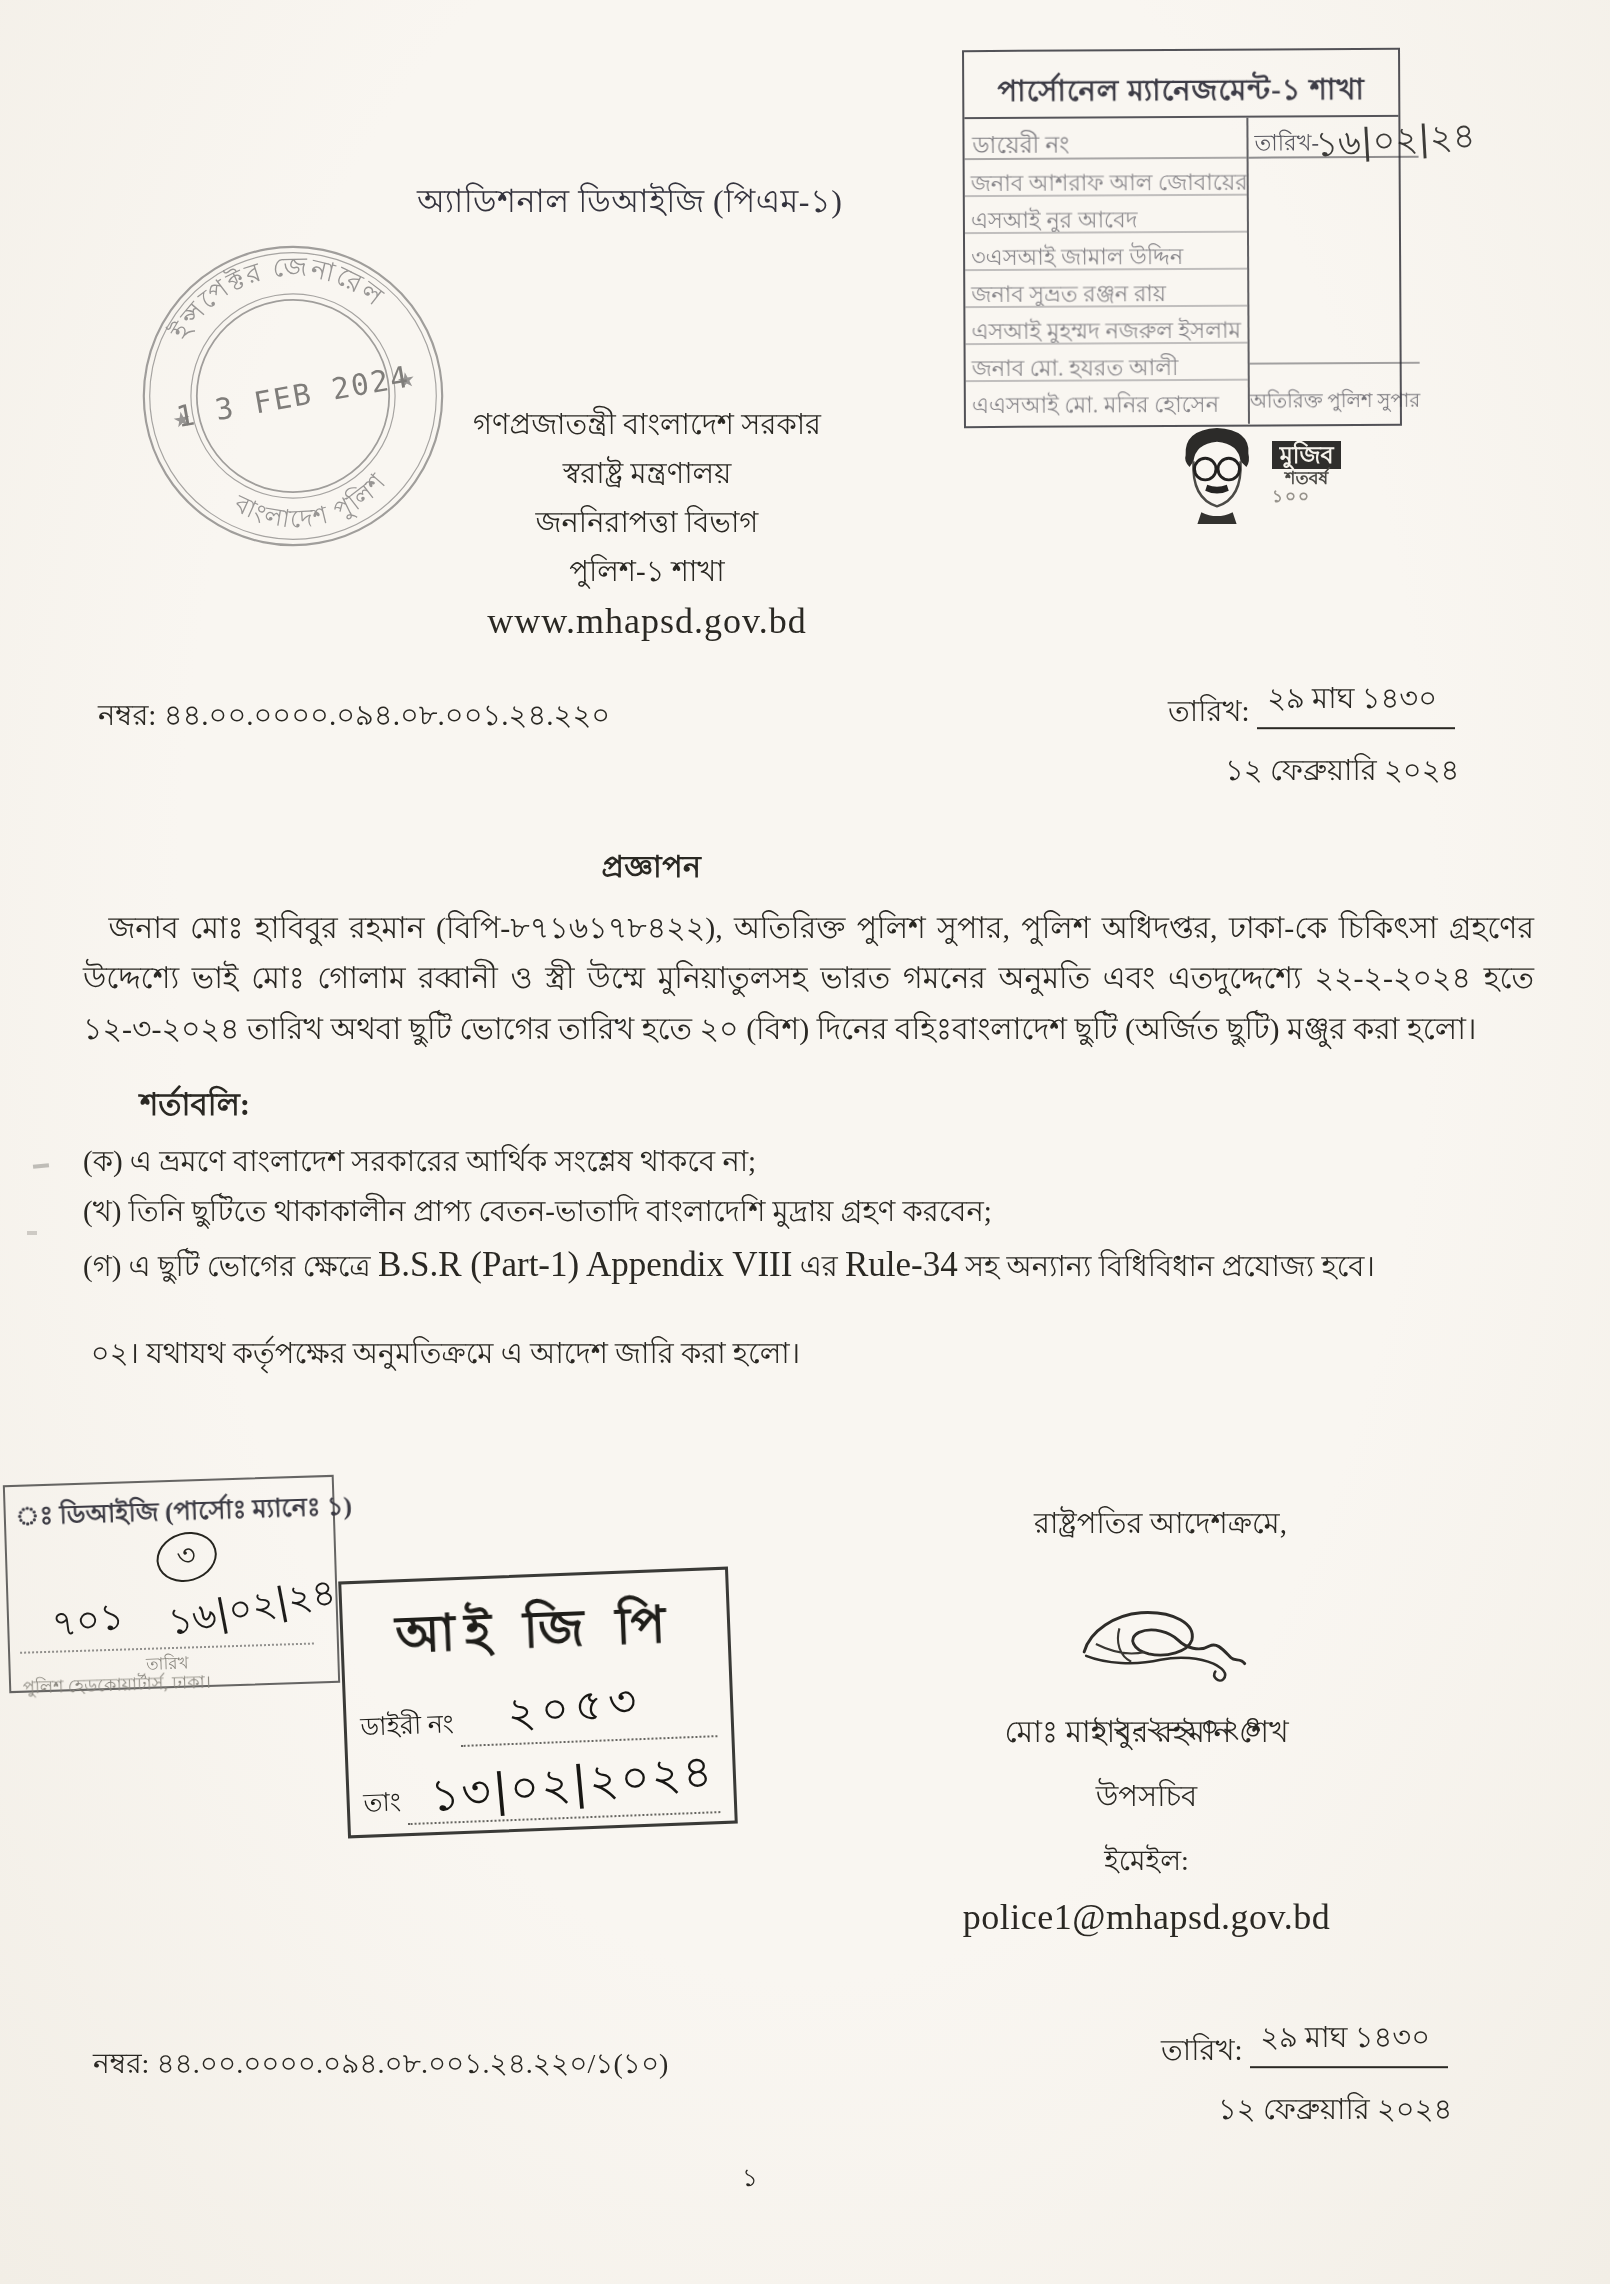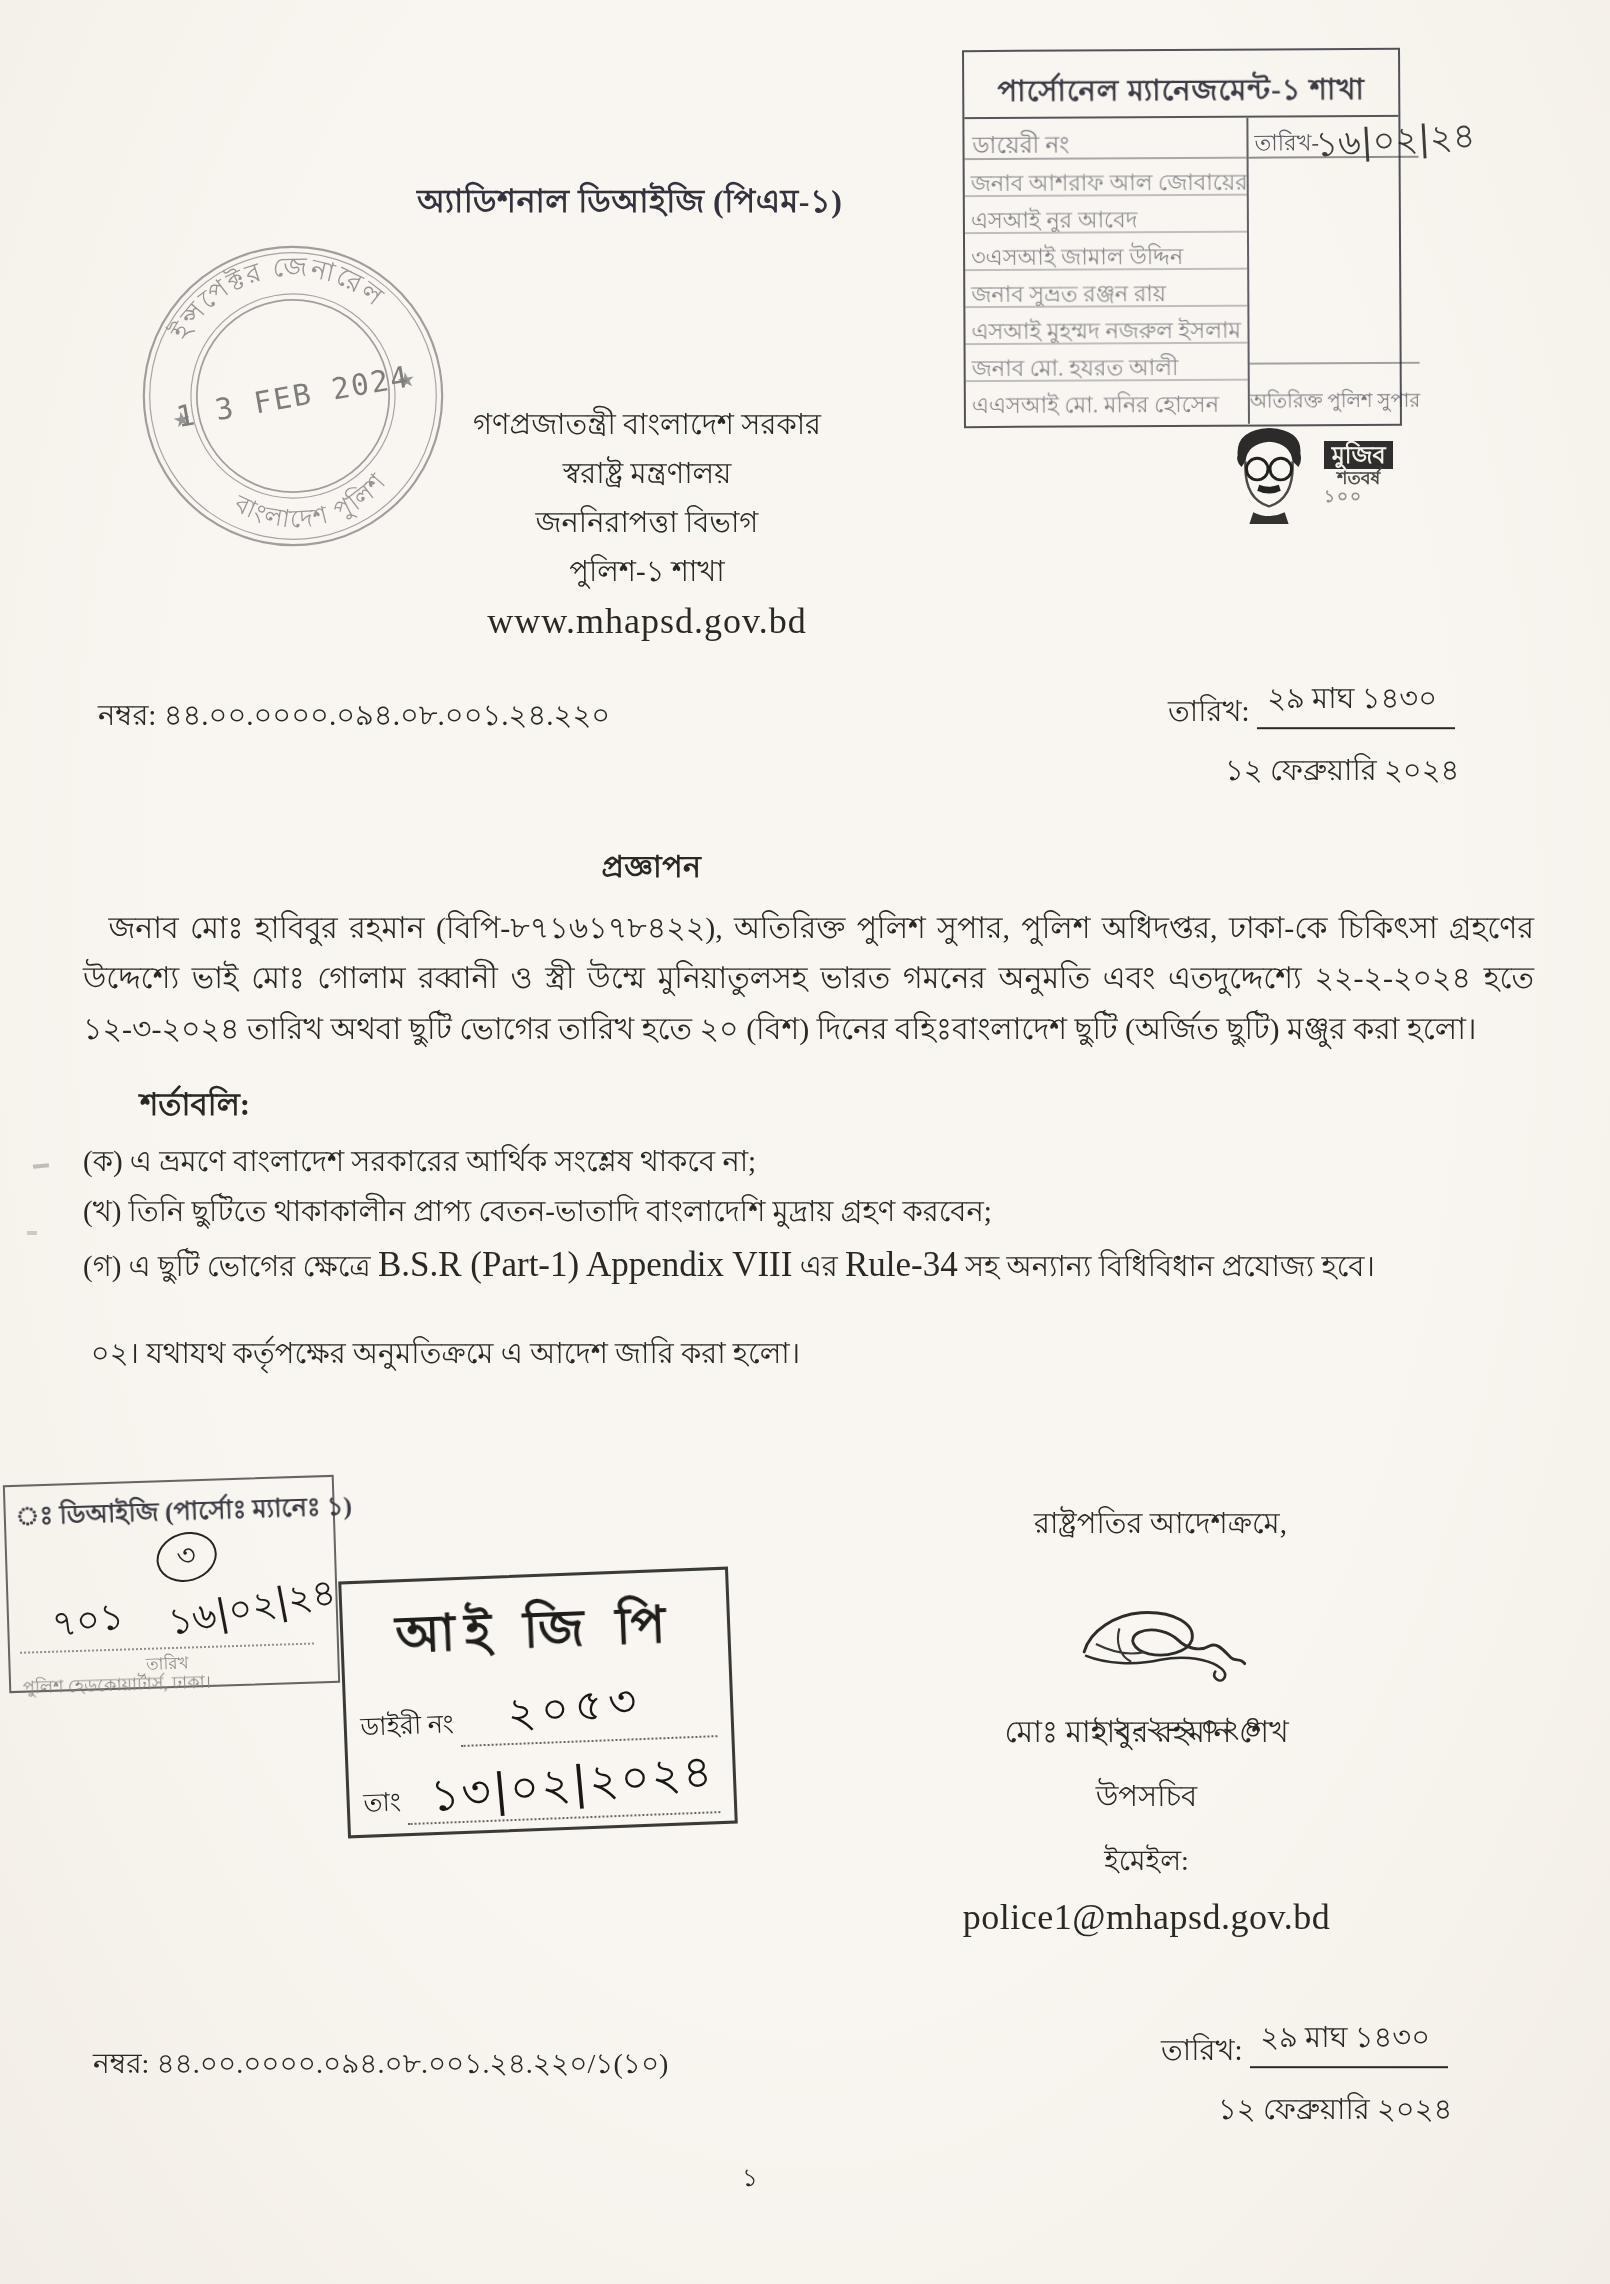--- a/index.html
+++ b/index.html
@@ -8,21 +8,21 @@
     width:1610px;height:2285px;
     margin:0 auto;
     background:radial-gradient(ellipse at 50% 40%, #f9f6f1 55%, #f2eee6 100%);
     font-family:"Liberation Serif", serif;
     color:#2a2823;
     overflow:hidden;
   }
   .abs{position:absolute;}
 
   
-  .addressee{left:417px;top:176px;width:568px;font-size:32px;font-weight:700;
+  .addressee{left:417px;top:176px;width:568px;font-size:32px;font-weight:400;
     color:#34333d;letter-spacing:0.5px;filter:blur(0.2px);}
 
   
   .round-stamp{left:135px;top:238px;width:316px;height:316px;transform:rotate(-10deg);opacity:.88;}
 
   
   .routing-stamp{left:963px;top:49px;width:438px;height:378px;
     border:2.9px solid rgba(45,45,52,.82);color:#3d3c46;transform:rotate(-.3deg);
     font-family:"Liberation Serif",serif;box-sizing:border-box;}
   .rs-title{height:67px;border-bottom:2.9px solid rgba(45,45,52,.8);font-size:29px;
@@ -37,21 +37,21 @@
   .rs-right{flex:1;display:flex;flex-direction:column;}
   .rs-date{height:41px;border-bottom:2px solid rgba(45,45,52,.6);font-size:22.5px;
     padding:7.8px 0 0 5.9px;opacity:.85;position:relative;box-sizing:border-box;white-space:nowrap;}
   .rs-date-hand{position:absolute;left:67px;top:-3.9px;font-size:35px;color:#1d1c1a;
     font-family:"DejaVu Sans",sans-serif;transform:rotate(-3deg);opacity:1;filter:none;}
   .rs-empty{flex:1;}
   .rs-sig{height:61px;border-top:2px solid rgba(45,45,52,.6);font-size:19.6px;text-align:center;
     padding-top:21.6px;opacity:.7;filter:blur(0.4px);white-space:nowrap;box-sizing:border-box;}
 
   
-  .mujib-logo{left:1220px;top:420px;width:235px;height:106px;display:flex;align-items:center;}
+  .mujib-logo{left:1168px;top:420px;width:235px;height:106px;display:flex;align-items:center;}
   .mujib-text{margin-left:5.9px;line-height:1.05;}
   .mujib-chip{display:inline-block;background:#2f2e2c;color:#f6f3ec;font-size:23.5px;
     font-weight:700;padding:2px 7.8px;}
   .mujib-sub{font-size:17.6px;color:#4c4a46;font-weight:700;text-align:center;}
   .mujib-100{font-size:17px;color:#97938c;font-weight:700;letter-spacing:2px;}
 
   
   .letterhead{left:157px;top:400px;width:980px;text-align:center;}
   .lh-line{font-size:29px;line-height:49px;}
   .lh-web{font-size:36px;line-height:51px;font-family:"Liberation Serif",serif;letter-spacing:1px;}

